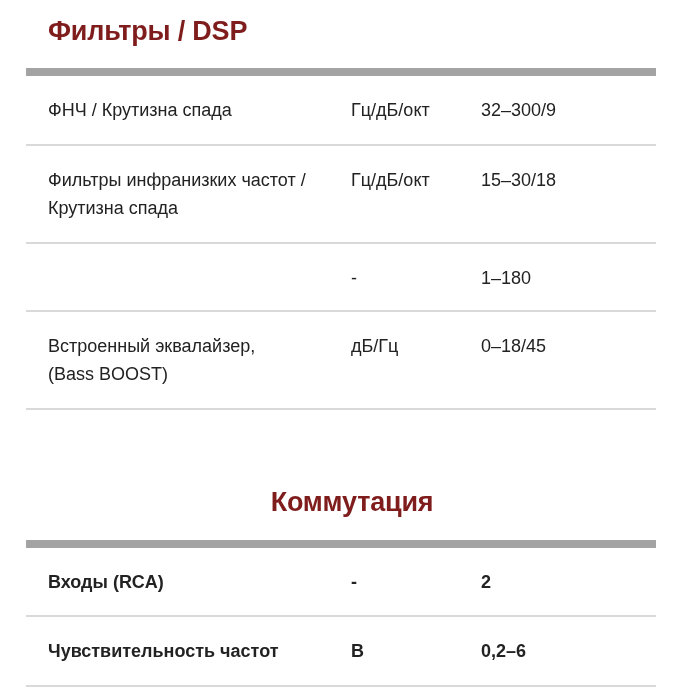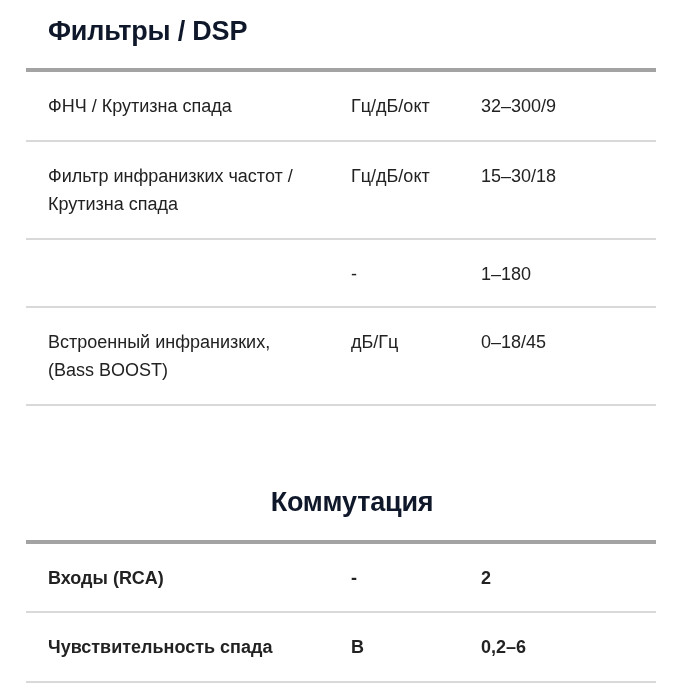--- a/index.html
+++ b/index.html
@@ -1,62 +1,62 @@
 <!DOCTYPE html>
 <html><head>
 <meta charset="utf-8">
 <style>
   html, body { margin:0; padding:0; background:#ffffff; }
   body { width:681px; height:699px; overflow:hidden; position:relative;
          font-family:"Liberation Sans", "DejaVu Sans", sans-serif; color:#222; }
   .section { position:absolute; left:26px; width:630px; }
-  .heading { font-size:27px; font-weight:bold; color:#0f172a; padding-left:22px;
+  .heading { font-size:27px; font-weight:bold; color:#7f1d1d; padding-left:22px;
              letter-spacing:-0.2px; margin:0; }
-  .table { border-top:4px solid #a3a3a3; }
+  .table { border-top:8px solid #a3a3a3; }
   .row { position:relative; border-bottom:2px solid #d9d9d9; font-size:18px; line-height:28px; color:#222; }
   .cell { position:absolute; top:20px; }
   .c-label { left:22px; width:280px; }
   .c-unit { left:309px;margin-left:16px; }
   .c-val { left:455px; }
 </style>
 </head>
 <body>
 
 <div class="section" style="top:16px;">
   <h2 class="heading">Фильтры / DSP</h2>
 </div>
 <div class="section table" style="top:68px;">
   <div class="row" style="height:68px;">
     <span class="cell c-label">ФНЧ / Крутизна спада</span>
     <span class="cell c-unit">Гц/дБ/окт</span>
     <span class="cell c-val">32–300/9</span>
   </div>
   <div class="row" style="height:96px;">
-    <span class="cell c-label">Фильтр инфранизких частот / Крутизна спада</span>
+    <span class="cell c-label">Фильтры инфранизких частот / Крутизна спада</span>
     <span class="cell c-unit">Гц/дБ/окт</span>
     <span class="cell c-val">15–30/18</span>
   </div>
   <div class="row" style="height:66px;">
     <span class="cell c-unit">-</span>
     <span class="cell c-val">1–180</span>
   </div>
   <div class="row" style="height:96px;">
-    <span class="cell c-label" style="width:240px;">Встроенный инфранизких, (Bass BOOST)</span>
+    <span class="cell c-label" style="width:240px;">Встроенный эквалайзер, (Bass BOOST)</span>
     <span class="cell c-unit">дБ/Гц</span>
     <span class="cell c-val">0–18/45</span>
   </div>
 </div>
 
 <div class="section" style="top:487px;text-align:center;">
   <h2 class="heading">Коммутация</h2>
 </div>
 <div class="section table" style="top:540px;font-weight:bold;">
   <div class="row" style="height:67px;">
     <span class="cell c-label">Входы (RCA)</span>
     <span class="cell c-unit">-</span>
     <span class="cell c-val">2</span>
   </div>
   <div class="row" style="height:68px;">
-    <span class="cell c-label">Чувствительность спада</span>
+    <span class="cell c-label">Чувствительность частот</span>
     <span class="cell c-unit">В</span>
     <span class="cell c-val">0,2–6</span>
   </div>
 </div>
 
 </body></html>

